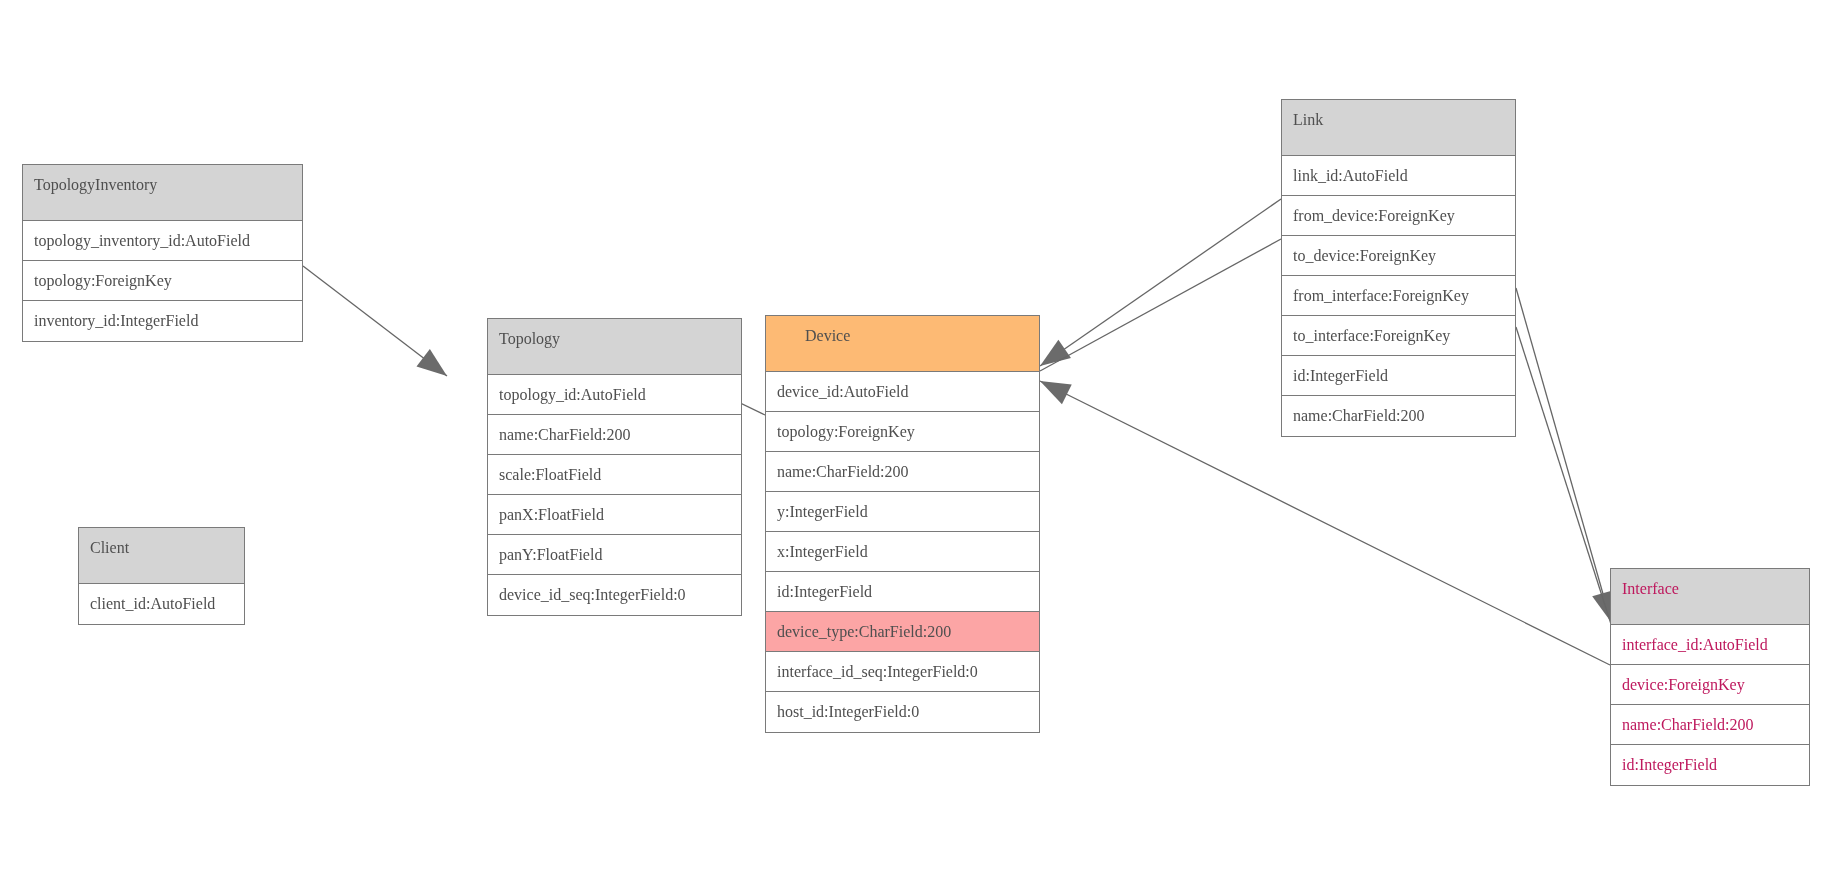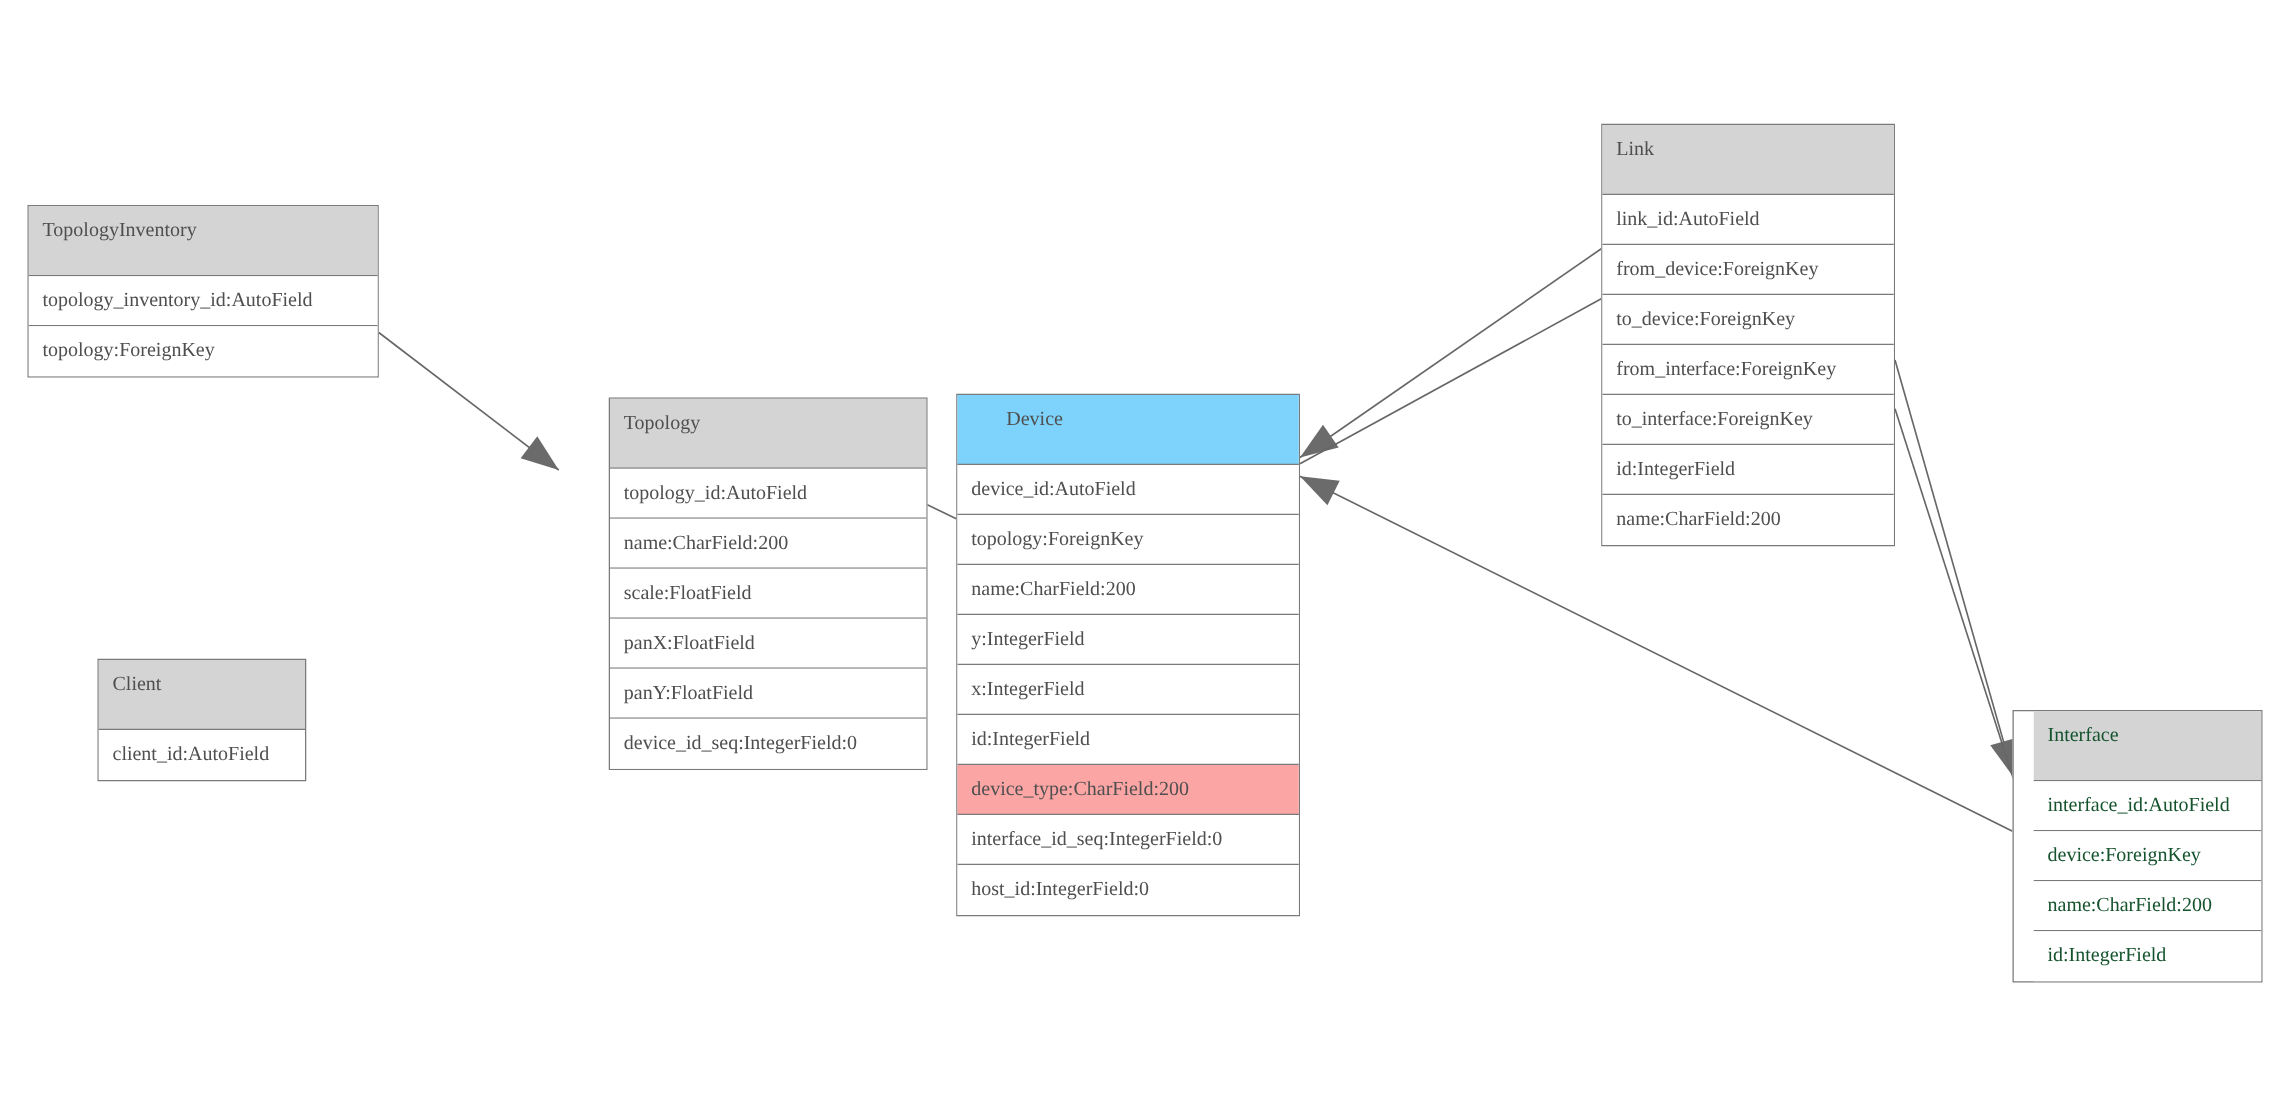--- a/index.html
+++ b/index.html
@@ -71,56 +71,57 @@
       <line x1="1610" y1="665" x2="1040" y2="381" stroke="#666666" stroke-width="1.3"></line>
       <polygon points="1040,381 1071.757158830215,384.53310954153403 1061.946106201102,404.2243067196838" fill="#6b6b6b"></polygon>
       <line x1="1516" y1="288" x2="1611" y2="622" stroke="#666666" stroke-width="1.3"></line>
       <polygon points="1611,622 1592.2122612838948,596.153900218111 1613.3729455398638,590.1351427201557" fill="#6b6b6b"></polygon>
       <line x1="1516" y1="327" x2="1611" y2="624" stroke="#666666" stroke-width="1.3"></line>
     </svg>
 <div class="entity" style="left: 22px; top: 164px; width: 281px; border-color: rgb(122, 122, 122); color: rgb(79, 79, 79);">
       <div class="entity-header" style="background: rgb(212, 212, 212); border-color: rgb(122, 122, 122);">TopologyInventory</div>
       <div class="entity-row" style="background: rgb(255, 255, 255); border-color: rgb(122, 122, 122);">topology_inventory_id:AutoField</div>
       <div class="entity-row" style="background: rgb(255, 255, 255); border-color: rgb(122, 122, 122);">topology:ForeignKey</div>
+      <div class="entity-row" style="background: rgb(255, 255, 255); border-color: rgb(122, 122, 122);">inventory_id:IntegerField</div>
     </div>
     <div class="entity" style="left: 447px; top: 318px; width: 255px; border-color: rgb(122, 122, 122); color: rgb(79, 79, 79); margin-left: 40px;">
       <div class="entity-header" style="background: rgb(212, 212, 212); border-color: rgb(122, 122, 122);">Topology</div>
       <div class="entity-row" style="background: rgb(255, 255, 255); border-color: rgb(122, 122, 122);">topology_id:AutoField</div>
       <div class="entity-row" style="background: rgb(255, 255, 255); border-color: rgb(122, 122, 122);">name:CharField:200</div>
       <div class="entity-row" style="background: rgb(255, 255, 255); border-color: rgb(122, 122, 122);">scale:FloatField</div>
       <div class="entity-row" style="background: rgb(255, 255, 255); border-color: rgb(122, 122, 122);">panX:FloatField</div>
       <div class="entity-row" style="background: rgb(255, 255, 255); border-color: rgb(122, 122, 122);">panY:FloatField</div>
       <div class="entity-row" style="background: rgb(255, 255, 255); border-color: rgb(122, 122, 122);">device_id_seq:IntegerField:0</div>
     </div>
     <div class="entity" style="left: 78px; top: 527px; width: 167px; border-color: rgb(122, 122, 122); color: rgb(79, 79, 79);">
       <div class="entity-header" style="background: rgb(212, 212, 212); border-color: rgb(122, 122, 122);">Client</div>
       <div class="entity-row" style="background: rgb(255, 255, 255); border-color: rgb(122, 122, 122);">client_id:AutoField</div>
     </div>
     <div class="entity" style="left: 765px; top: 315px; width: 275px; border-color: rgb(122, 122, 122); color: rgb(79, 79, 79);">
-      <div class="entity-header" style="background: #7dd3fc; border-color: rgb(122, 122, 122); padding-left: 39px;">Device</div>
+      <div class="entity-header" style="background: #fdba74; border-color: rgb(122, 122, 122); padding-left: 39px;">Device</div>
       <div class="entity-row" style="background: rgb(255, 255, 255); border-color: rgb(122, 122, 122);">device_id:AutoField</div>
       <div class="entity-row" style="background: rgb(255, 255, 255); border-color: rgb(122, 122, 122);">topology:ForeignKey</div>
       <div class="entity-row" style="background: rgb(255, 255, 255); border-color: rgb(122, 122, 122);">name:CharField:200</div>
       <div class="entity-row" style="background: rgb(255, 255, 255); border-color: rgb(122, 122, 122);">y:IntegerField</div>
       <div class="entity-row" style="background: rgb(255, 255, 255); border-color: rgb(122, 122, 122);">x:IntegerField</div>
       <div class="entity-row" style="background: rgb(255, 255, 255); border-color: rgb(122, 122, 122);">id:IntegerField</div>
       <div class="entity-row" style="background: #fca5a5; border-color: rgb(122, 122, 122);">device_type:CharField:200</div>
       <div class="entity-row" style="background: rgb(255, 255, 255); border-color: rgb(122, 122, 122);">interface_id_seq:IntegerField:0</div>
       <div class="entity-row" style="background: rgb(255, 255, 255); border-color: rgb(122, 122, 122);">host_id:IntegerField:0</div>
     </div>
     <div class="entity" style="left: 1281px; top: 99px; width: 235px; border-color: rgb(122, 122, 122); color: rgb(79, 79, 79);">
       <div class="entity-header" style="background: rgb(212, 212, 212); border-color: rgb(122, 122, 122);">Link</div>
       <div class="entity-row" style="background: rgb(255, 255, 255); border-color: rgb(122, 122, 122);">link_id:AutoField</div>
       <div class="entity-row" style="background: rgb(255, 255, 255); border-color: rgb(122, 122, 122);">from_device:ForeignKey</div>
       <div class="entity-row" style="background: rgb(255, 255, 255); border-color: rgb(122, 122, 122);">to_device:ForeignKey</div>
       <div class="entity-row" style="background: rgb(255, 255, 255); border-color: rgb(122, 122, 122);">from_interface:ForeignKey</div>
       <div class="entity-row" style="background: rgb(255, 255, 255); border-color: rgb(122, 122, 122);">to_interface:ForeignKey</div>
       <div class="entity-row" style="background: rgb(255, 255, 255); border-color: rgb(122, 122, 122);">id:IntegerField</div>
       <div class="entity-row" style="background: rgb(255, 255, 255); border-color: rgb(122, 122, 122);">name:CharField:200</div>
     </div>
-    <div class="entity" style="left: 1610px; top: 568px; width: 200px; border-color: rgb(122, 122, 122); color: #14532d; padding-left: 16px;">
+    <div class="entity" style="left: 1610px; top: 568px; width: 200px; border-color: rgb(122, 122, 122); color: #be185d;">
       <div class="entity-header" style="background: rgb(212, 212, 212); border-color: rgb(122, 122, 122);">Interface</div>
       <div class="entity-row" style="background: rgb(255, 255, 255); border-color: rgb(122, 122, 122);">interface_id:AutoField</div>
       <div class="entity-row" style="background: rgb(255, 255, 255); border-color: rgb(122, 122, 122);">device:ForeignKey</div>
       <div class="entity-row" style="background: rgb(255, 255, 255); border-color: rgb(122, 122, 122);">name:CharField:200</div>
       <div class="entity-row" style="background: rgb(255, 255, 255); border-color: rgb(122, 122, 122);">id:IntegerField</div>
     </div>
   </div>
 
 </body></html>

